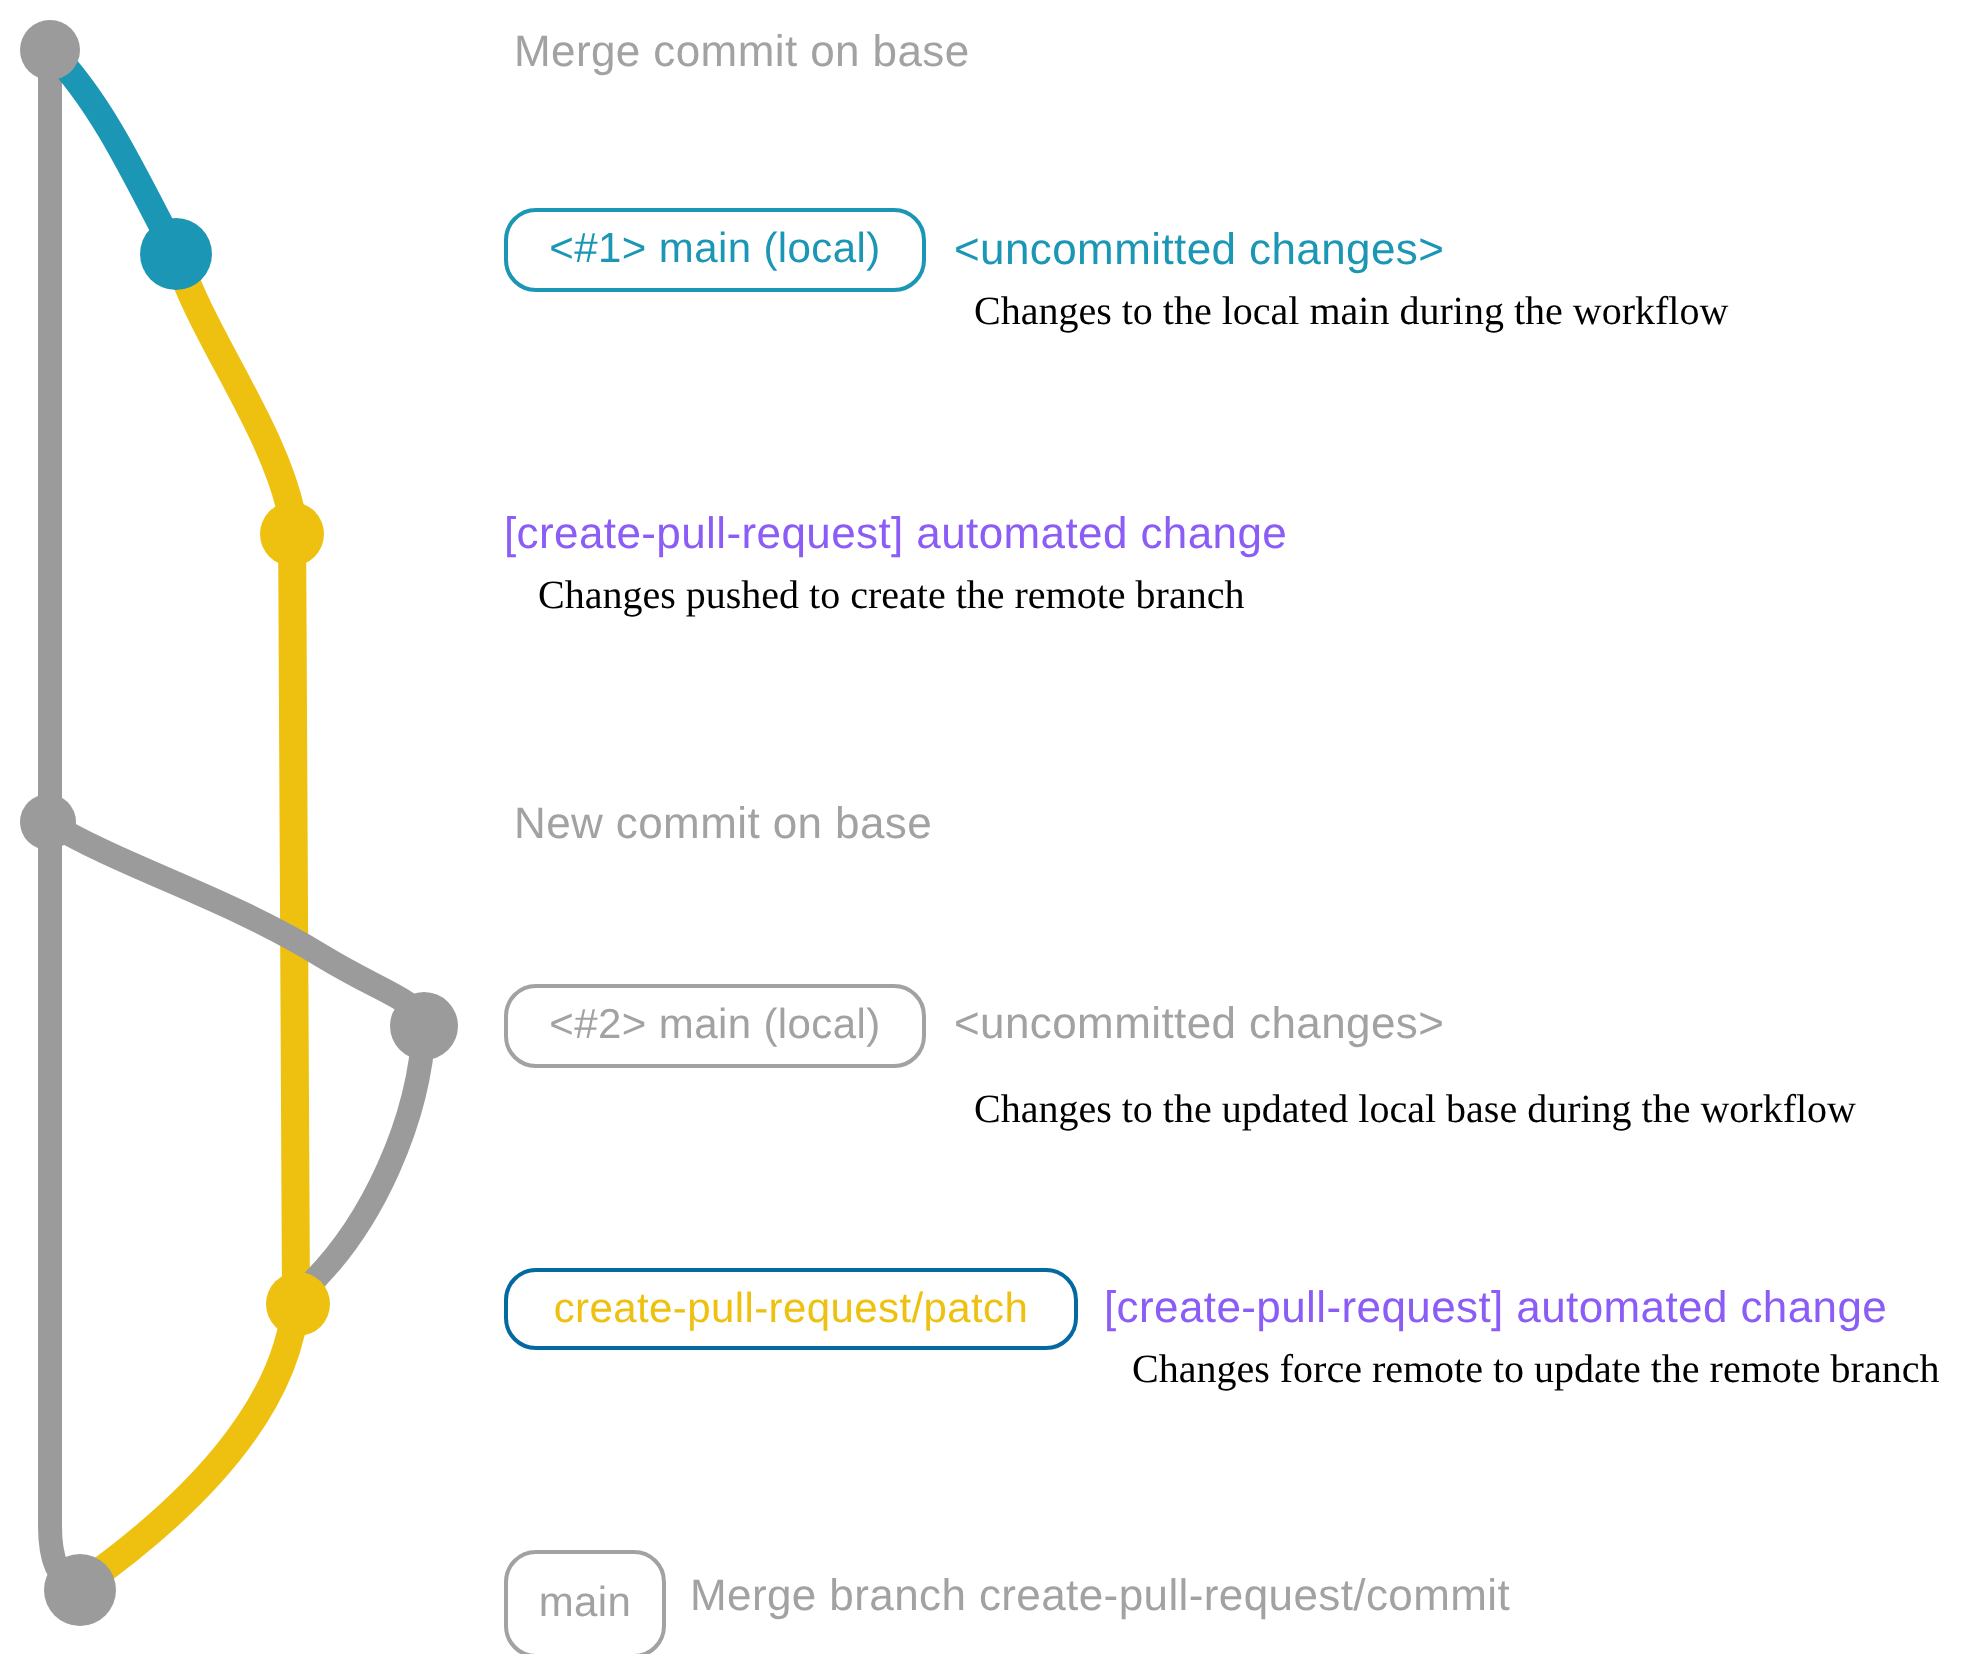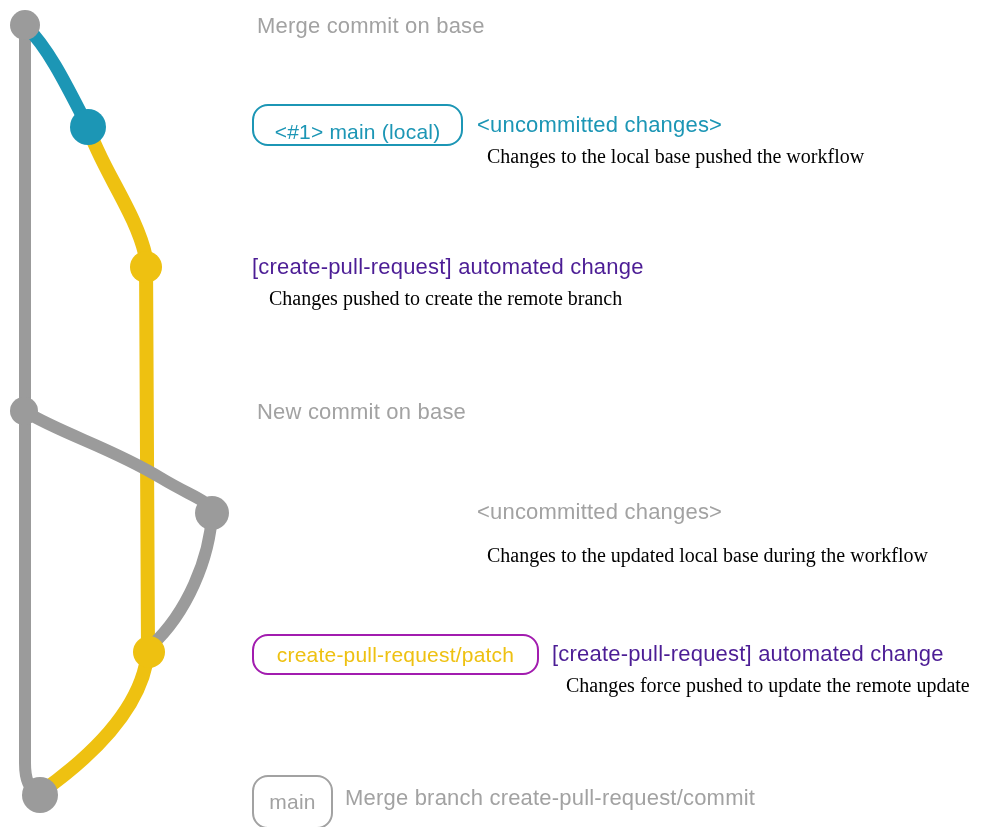--- a/index.html
+++ b/index.html
@@ -14,35 +14,35 @@
   .graph-svg { position: absolute; left: 0; top: 0; }
   .label { position: absolute; white-space: nowrap; }
   .sans-lg { font-size: 22px; letter-spacing: 0.2px; }
   .serif-desc {
     font-family: "Liberation Serif", serif;
     font-size: 20px;
     color: #000000;
   }
   .gray-text { color: #a2a2a2; }
   .blue-text { color: #1c96b5; }
-  .yellow-text { color: #4c1d95; }
+  .yellow-text { color: #8b5cf6; }
   .branch-box {
     position: absolute;
     display: flex;
     align-items: center;
     justify-content: center;
     border-radius: 16px;
     font-size: 21px;
     letter-spacing: 0.2px;
     background: #ffffff;
     box-sizing: border-box;
   }
   .box-blue   { border: 2px solid #1c96b5; color: #1c96b5; }
   .box-gray   { border: 2px solid #a2a2a2; color: #a2a2a2; }
-  .box-yellow { border: 2px solid #a21caf; color: #eec111; }
+  .box-yellow { border: 2px solid #0369a1; color: #eec111; }
 </style>
 </head>
 <body>
 
 <div class="stage">
 
   <svg class="graph-svg" width="981" height="827" viewBox="0 0 981 827">
 
     <path d="M 25 25 L 25 763 C 25 780, 29 789, 39 795" fill="none" stroke-width="12" stroke-linecap="round" stroke="#9b9b9b"></path>
 
@@ -60,38 +60,41 @@
     <circle cx="88" cy="127" r="18" fill="#1c96b5"></circle>
     <circle cx="146" cy="267" r="16" fill="#eec111"></circle>
     <circle cx="24" cy="411" r="14" fill="#9b9b9b"></circle>
     <circle cx="212" cy="513" r="17" fill="#9b9b9b"></circle>
     <circle cx="149" cy="652" r="16" fill="#eec111"></circle>
     <circle cx="40" cy="795" r="18" fill="#9b9b9b"></circle>
   </svg>
 
   <div class="label sans-lg gray-text" style="left:257px; top:13px;">Merge commit on base</div>
 
-  <div class="branch-box box-blue" style="left:252px; top:104px; width:211px; height:42px;align-items:flex-end;">
+  <div class="branch-box box-blue" style="left:252px; top:104px; width:211px; height:42px;">
     <span>&lt;#1&gt; main (local)</span>
   </div>
   <div class="label sans-lg blue-text" style="left:477px; top:112px;">&lt;uncommitted changes&gt;</div>
-  <div class="label serif-desc" style="left:487px; top:145px;">Changes to the local base pushed the workflow</div>
+  <div class="label serif-desc" style="left:487px; top:145px;">Changes to the local main during the workflow</div>
 
   <div class="label sans-lg yellow-text" style="left:252px; top:254px;">[create-pull-request] automated change</div>
   <div class="label sans-lg gray-text" style="left:257px; top:399px;">New commit on base</div>
 
   <div class="label serif-desc" style="left:269px; top:287px;">Changes pushed to create the remote branch</div>
 
+  <div class="branch-box box-gray" style="left:252px; top:492px; width:211px; height:42px;">
+    <span>&lt;#2&gt; main (local)</span>
+  </div>
   <div class="label sans-lg gray-text" style="left:477px; top:499px;">&lt;uncommitted changes&gt;</div>
   <div class="label serif-desc" style="left:487px; top:544px;">Changes to the updated local base during the workflow</div>
 
   <div class="branch-box box-yellow" style="left:252px; top:634px; width:287px; height:41px;">
     <span>create-pull-request/patch</span>
   </div>
   <div class="label sans-lg yellow-text" style="left:552px; top:641px;">[create-pull-request] automated change</div>
-  <div class="label serif-desc" style="left:566px; top:674px;">Changes force pushed to update the remote update</div>
+  <div class="label serif-desc" style="left:566px; top:674px;">Changes force remote to update the remote branch</div>
 
   <div class="branch-box box-gray" style="left:252px; top:775px; width:81px; height:54px;">
     <span>main</span>
   </div>
   <div class="label sans-lg gray-text" style="left:345px; top:785px;">Merge branch create-pull-request/commit</div>
 
 </div>
 
 </body></html>

